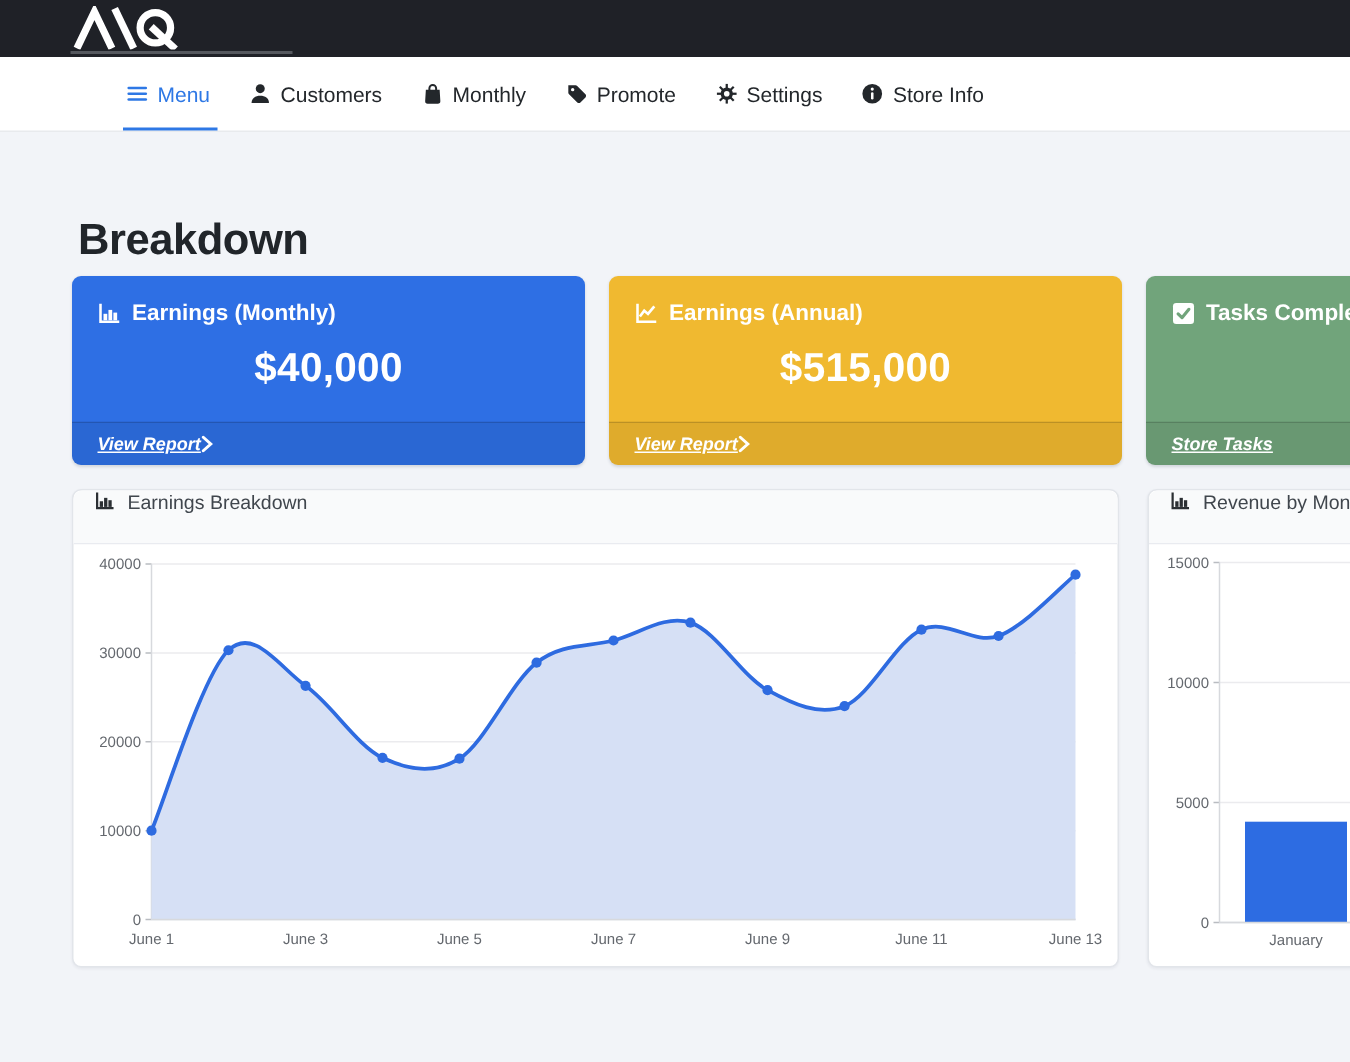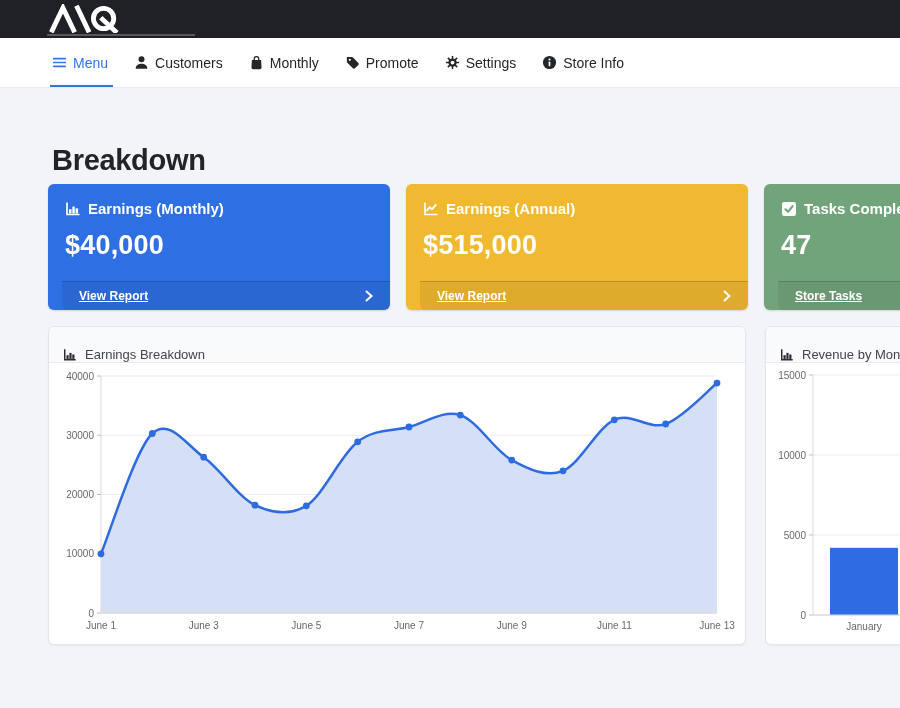--- a/index.html
+++ b/index.html
@@ -12,58 +12,58 @@
     --accent:#2e78e5;
   }
   
   .topbar { position:absolute; left:0; top:0; width:900px; height:38px; background:#1f2127; }
   .brand { position:absolute; left:46px; top:4px; width:90px; height:29px; cursor:pointer; }
   .brand-underline { position:absolute; left:47px; top:34px; width:148px; height:2px; background:#55585e; }
   
   .navbar {
     position:absolute; left:0; top:38px; width:900px; height:50px;
     background:#ffffff; border-bottom:1px solid #e8eaed;
-    display:flex; align-items:flex-start; padding-left:52px; gap:26px;
+    display:flex; align-items:flex-start; padding-left:84px; gap:26px;
   }
   .nav-item {
     position:relative; height:100%; display:flex; align-items:center; gap:6px;
     font-size:14px; color:#23272b; cursor:pointer; white-space:nowrap;
   }
   .nav-item svg { display:block; }
   .nav-item.active { color:var(--accent); }
   .nav-item.active::after {
     content:""; position:absolute; left:-2px; right:-5px; bottom:0; height:2px; background:var(--accent);
   }
   
   .page-title { position:absolute; left:52px; top:144px; font-size:29px; font-weight:600; color:#21252a; letter-spacing:-.3px; }
   
   .stat-card {
     position:absolute; top:184px; width:342px; height:126px; border-radius:6px;
     color:#fff; box-shadow:0 1px 2px rgba(30,40,60,.15);
   }
-  .stat-card .stat-body { padding:16px 17px 0 17px; }
+  .stat-card .stat-body { padding:16px 17px 0 17px;text-align:center; }
   .stat-title { display:flex; align-items:center; gap:7px; font-size:15px; font-weight:700; white-space:nowrap; }
   .stat-value { margin-top:13px; font-size:27px; font-weight:700; letter-spacing:.2px; }
   .stat-footer {
-    position:absolute; left:14px; right:0; bottom:0; height:29px;
+    position:absolute; left:0; right:0; bottom:0; height:29px;
     background:rgba(0,0,0,.07); border-top:1px solid rgba(0,0,0,.16);
     border-radius:0 0 6px 6px;
-    display:flex; align-items:center; justify-content:space-between;
-    padding:0 17px; cursor:pointer; text-decoration:none; color:#fff;
+    display:flex; align-items:center; 
+    padding:0 17px; cursor:pointer; text-decoration:none; color:#fff;font-style:italic;
   }
   .stat-link { font-size:12px; font-weight:700; text-decoration:underline; }
   
   .chart-card {
     position:absolute; top:326px; height:319px; background:#fff;
     border:1px solid #e2e5ea; border-radius:6px; box-shadow:0 1px 2px rgba(30,40,60,.06);
   }
   .chart-header {
     height:36px; background:#f9fafb; border-bottom:1px solid #e9ebf0;
     border-radius:6px 6px 0 0;
-    display:flex; align-items:flex-end; gap:8px; padding-left:14px;
+    display:flex; align-items:flex-start; gap:8px; padding-left:14px;
     font-size:13px; color:#40464d;
   }
   .chart-body { position:relative; height:282px; }
   .chart-body svg { display:block; }
   svg text { font-family:"Liberation Sans", sans-serif; }
 </style>
 </head>
 <body style="--accent: #2e78e5;">
 
 <div class="topbar">

